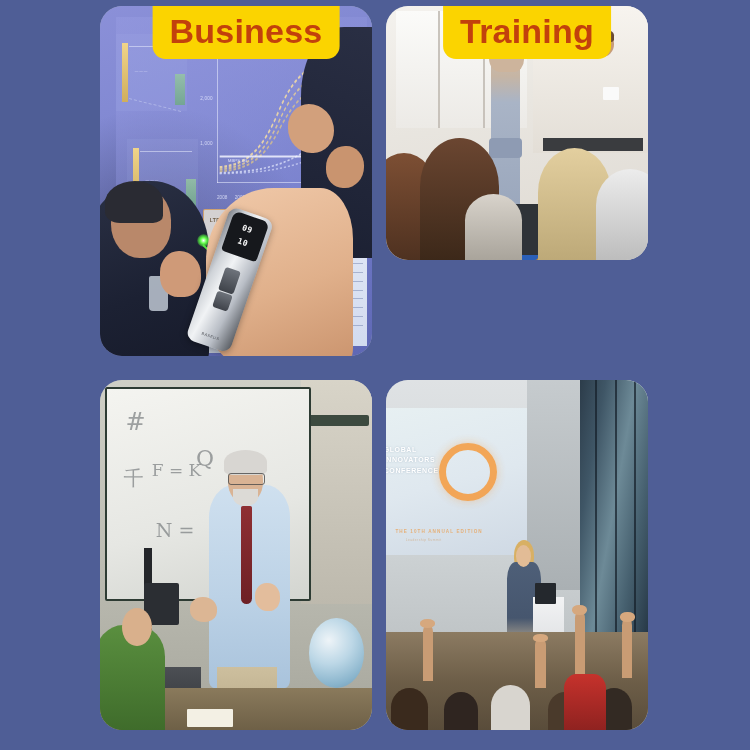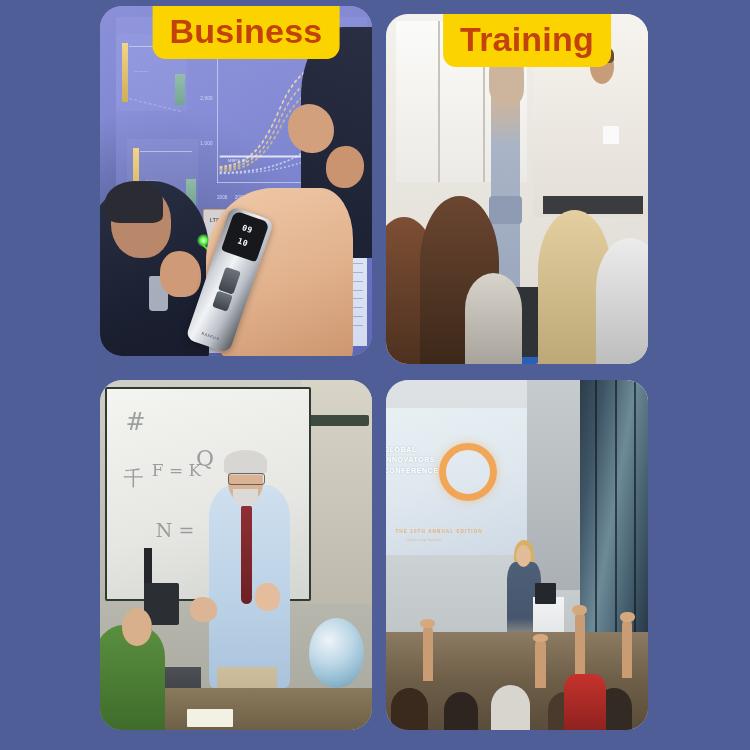--- a/index.html
+++ b/index.html
@@ -27,21 +27,21 @@
   }
 
   
   .panel {
     position: absolute;
     border-radius: 22px;
     overflow: hidden;
     background: #9aa3b4;
   }
   .panel.p-business { left: 100px; top: 6px;  width: 272px; height: 350px; }
-  .panel.p-training { left: 386px; top: 14px;  width: 262px; height: 350px; }
+  .panel.p-training { left: 386px; top: 6px;  width: 262px; height: 254px; }
   .panel.p-teaching { left: 100px; top: 380px; width: 272px; height: 350px; }
   .panel.p-speech   { left: 386px; top: 380px; width: 262px; height: 350px; }
 
   .photo {
     position: absolute;
     left: 0; top: 0;
     width: 100%;
     height: 100%;
   }
 

